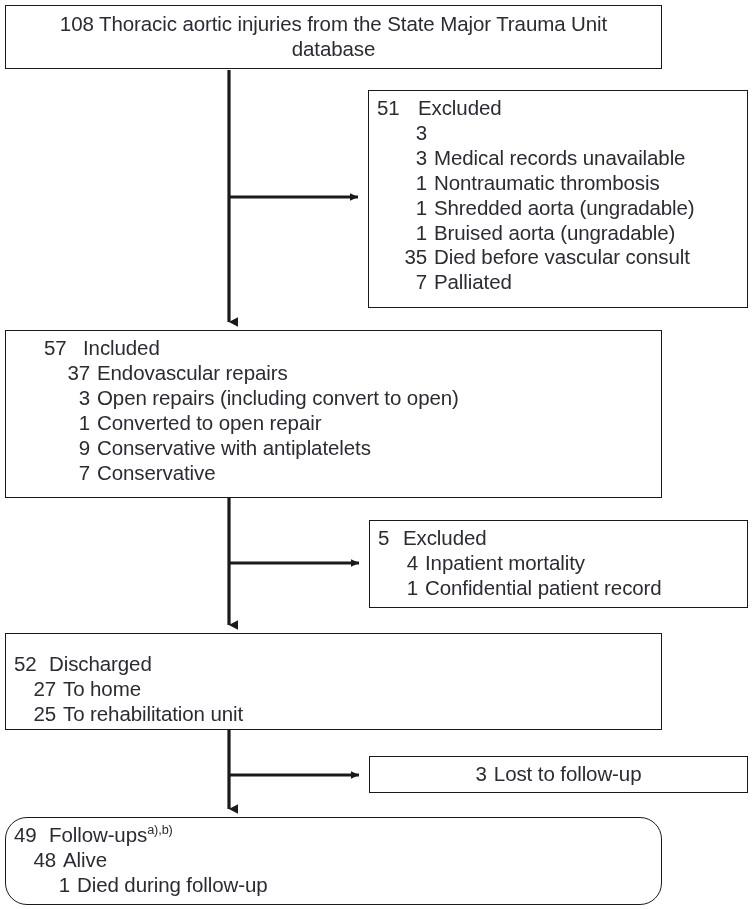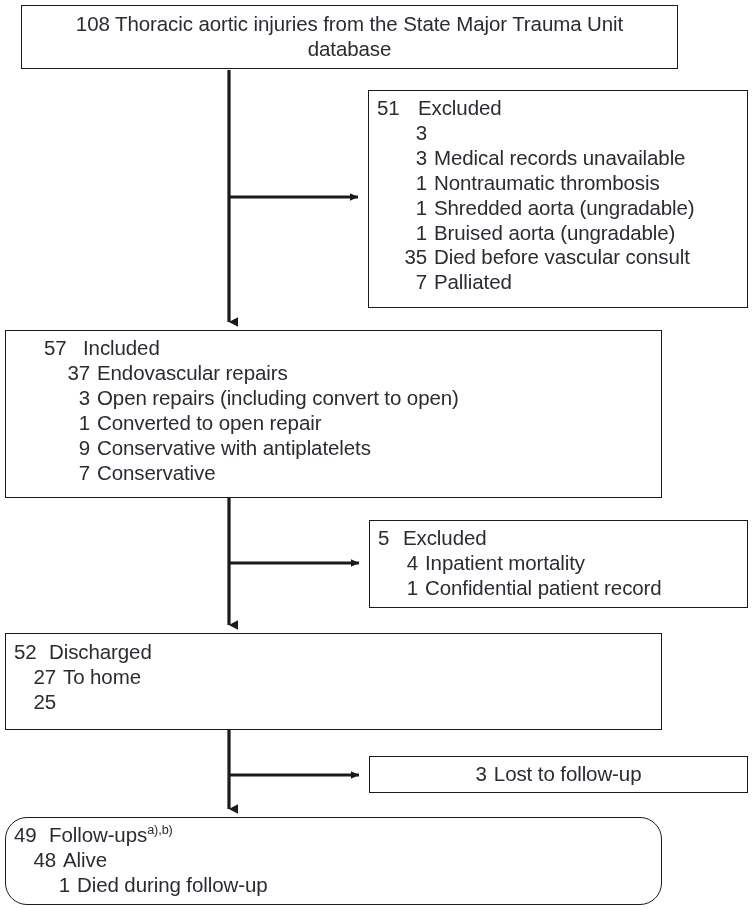--- a/index.html
+++ b/index.html
@@ -67,21 +67,20 @@
   .box.centered .hdrrow { justify-content: center; }
 
   .box.wraptitle {
     display: flex;
     align-items: center;
     justify-content: center;
     text-align: center;
     font-size: 20.5px;
     letter-spacing: -0.1px;
     padding: 6px 14px;
-    margin-left: 16px;
   }
   sup {
     font-size: 0.62em;
     vertical-align: super;
     line-height: 0;
   }
 
   
   .b-excl1 .num { width: 34px; }
   .b-excl1 .indent { margin-left: 16px; }
@@ -193,31 +192,32 @@
     <div class="row indent">
       <span class="num">4</span>
       <span class="lbl">Inpatient mortality</span>
     </div>
     <div class="row indent">
       <span class="num">1</span>
       <span class="lbl">Confidential patient record</span>
     </div>
   </div>
 
-  <div class="box b-disch" style="left:5px; top:633px; width:657px; height:97px; padding-top:6px;">
+  <div class="box b-disch" style="left:5px; top:633px; width:657px; height:97px; padding-top:18px;">
     <div class="hdrrow">
       <span class="num">52</span>
       <span class="lbl">Discharged</span>
     </div>
     <div class="row indent">
       <span class="num">27</span>
       <span class="lbl">To home</span>
     </div>
     <div class="row indent">
       <span class="num">25</span>
+      <span class="lbl">To rehabilitation unit</span>
     </div>
   </div>
 
   <div class="box centered" style="left:369px; top:756px; width:379px; height:37px;">
     <div class="hdrrow">
       <span class="num">3</span>
       <span class="lbl">Lost to follow-up</span>
     </div>
   </div>
 

